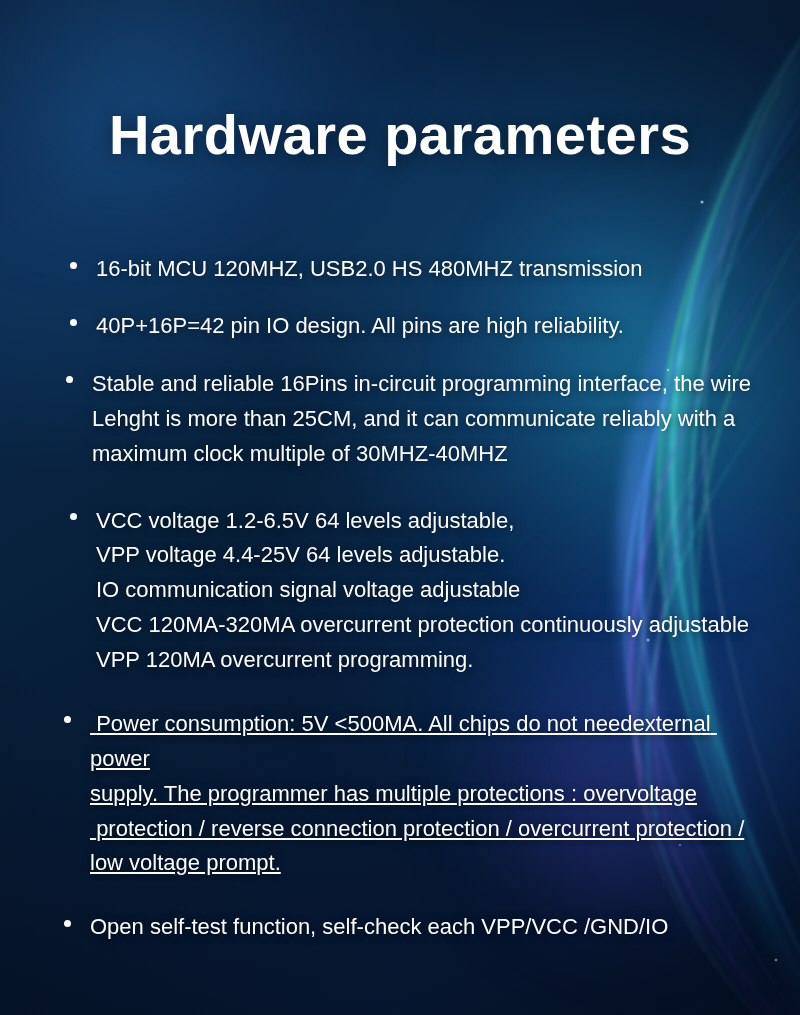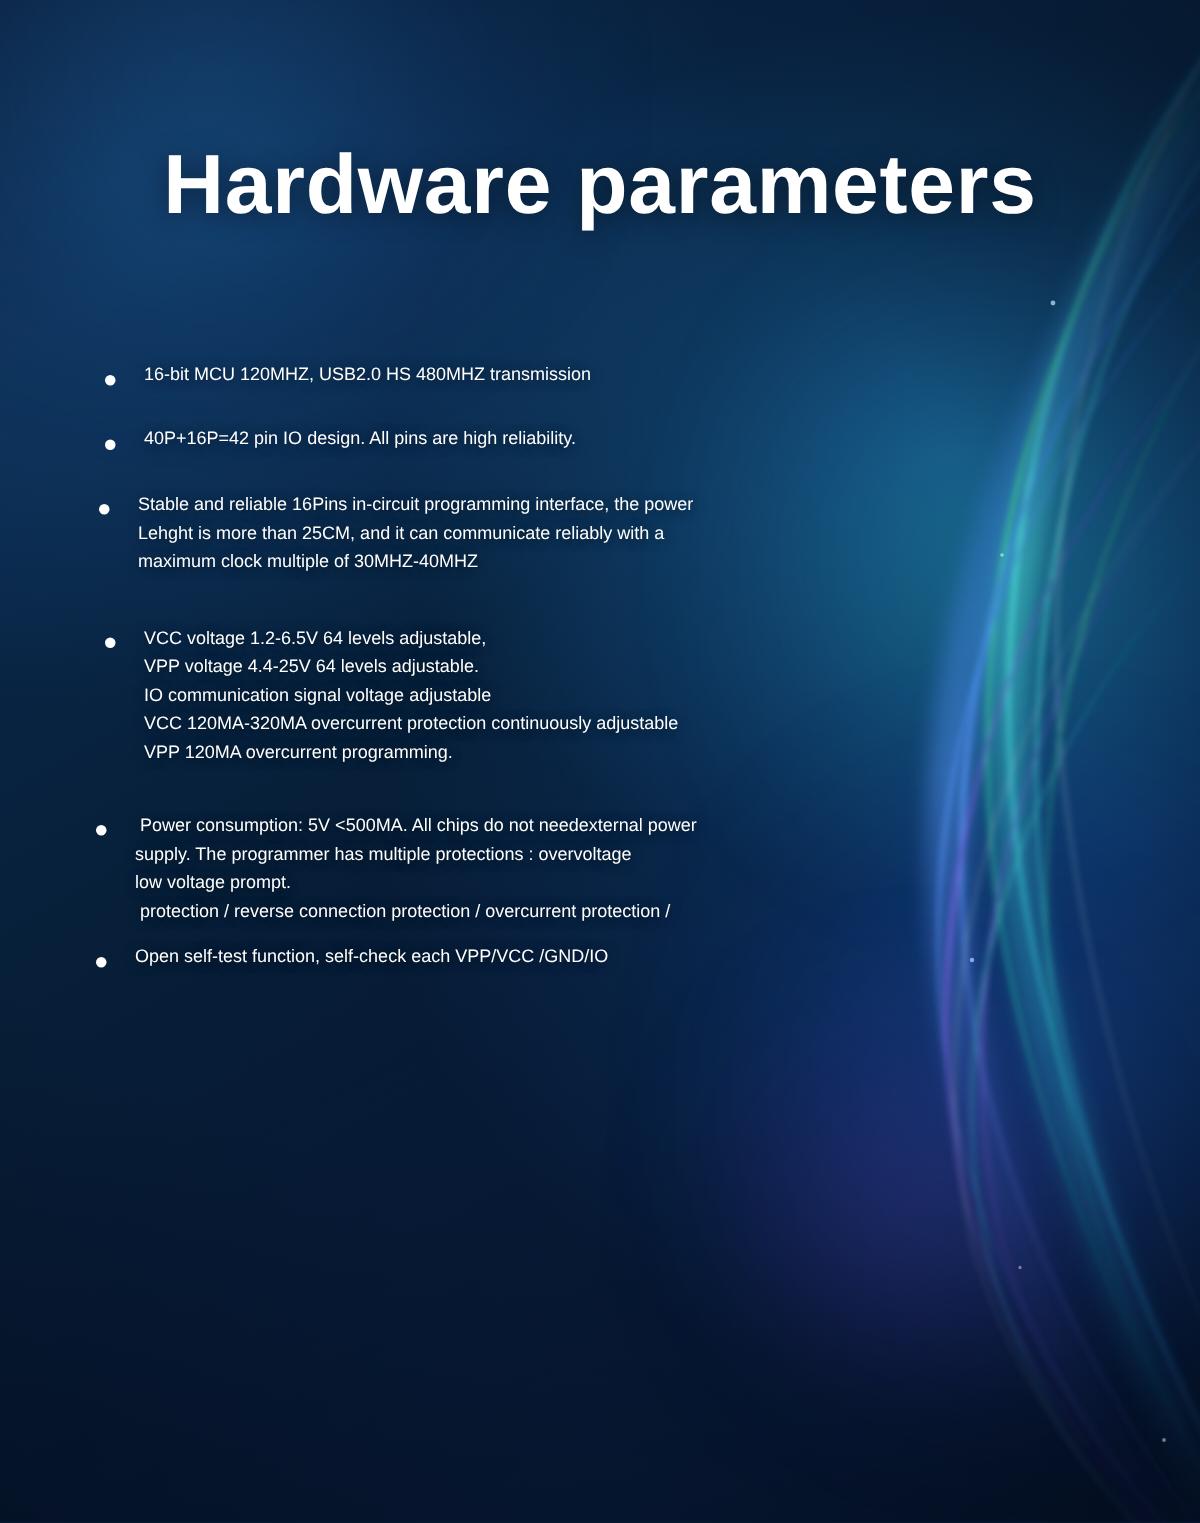--- a/index.html
+++ b/index.html
@@ -71,61 +71,61 @@
     pointer-events: none;
   }
 
   .content {
     position: relative;
     z-index: 5;
     padding: 0 36px;
   }
 
   .title {
-    margin: 4px;
+    margin: 16px;
     padding-top: 86px;
     text-align: center;
     color: #ffffff;
     font-size: 56px;
     font-weight: bold;
     letter-spacing: 0.5px;
     text-shadow: 0 2px 18px rgba(0,0,0,0.45);
   }
 
   .bullets {
     list-style: none;
     margin: 0;
     padding: 0;
     margin-top: 86px;
   }
   .bullet {
     position: relative;
     padding-left: 34px;
     color: #ffffff;
-    font-size: 12px;
+    font-size: 22px;
     line-height: 1.42;
     margin-bottom: 26px;
     text-shadow: 0 1px 8px rgba(0,0,0,0.5);
   }
   .bullet .dot {
     position: absolute;
     left: 8px;
     top: 9px;
     width: 7px;
     height: 7px;
     border-radius: 50%;
     background: #ffffff;
   }
   .bullet .line { display: block; white-space: pre-wrap; }
 
   .b1 { margin-left: 26px; }
   .b2 { margin-left: 26px; }
   .b3 { margin-left: 22px; margin-bottom: 32px; }
   .b4 { margin-left: 26px; margin-bottom: 30px; }
-  .b5 { margin-left: 20px; margin-bottom: 12px; }
+  .b5 { margin-left: 20px; margin-bottom: 30px; text-decoration: underline; }
   .b6 { margin-left: 20px; }
 
   .b3 .line, .b4 .line, .b5 .line { line-height: 1.58; }
 </style>
 </head>
 <body>
 
 <div id="poster">
 
   <div class="glow-blob blob-topleft"></div>
@@ -210,40 +210,40 @@
         <span class="line">16-bit MCU 120MHZ, USB2.0 HS 480MHZ transmission</span>
       </li>
 
       <li class="bullet b2">
         <span class="dot"></span>
         <span class="line">40P+16P=42 pin IO design. All pins are high reliability.</span>
       </li>
 
       <li class="bullet b3">
         <span class="dot"></span>
-        <span class="line">Stable and reliable 16Pins in-circuit programming interface, the power</span>
+        <span class="line">Stable and reliable 16Pins in-circuit programming interface, the wire</span>
         <span class="line">Lehght is more than 25CM, and it can communicate reliably with a</span>
         <span class="line">maximum clock multiple of 30MHZ-40MHZ</span>
       </li>
 
       <li class="bullet b4">
         <span class="dot"></span>
         <span class="line">VCC voltage 1.2-6.5V 64 levels adjustable,</span>
         <span class="line">VPP voltage 4.4-25V 64 levels adjustable.</span>
         <span class="line">IO communication signal voltage adjustable</span>
         <span class="line">VCC 120MA-320MA overcurrent protection continuously adjustable</span>
         <span class="line">VPP 120MA overcurrent programming.</span>
       </li>
 
       <li class="bullet b5">
         <span class="dot"></span>
         <span class="line"> Power consumption: 5V &lt;500MA. All chips do not needexternal power</span>
         <span class="line">supply. The programmer has multiple protections : overvoltage</span>
+        <span class="line"> protection / reverse connection protection / overcurrent protection /</span>
         <span class="line">low voltage prompt.</span>
-        <span class="line"> protection / reverse connection protection / overcurrent protection /</span>
       </li>
 
       <li class="bullet b6">
         <span class="dot"></span>
         <span class="line">Open self-test function, self-check each VPP/VCC /GND/IO</span>
       </li>
 
     </ul>
   </div>
 </div>

